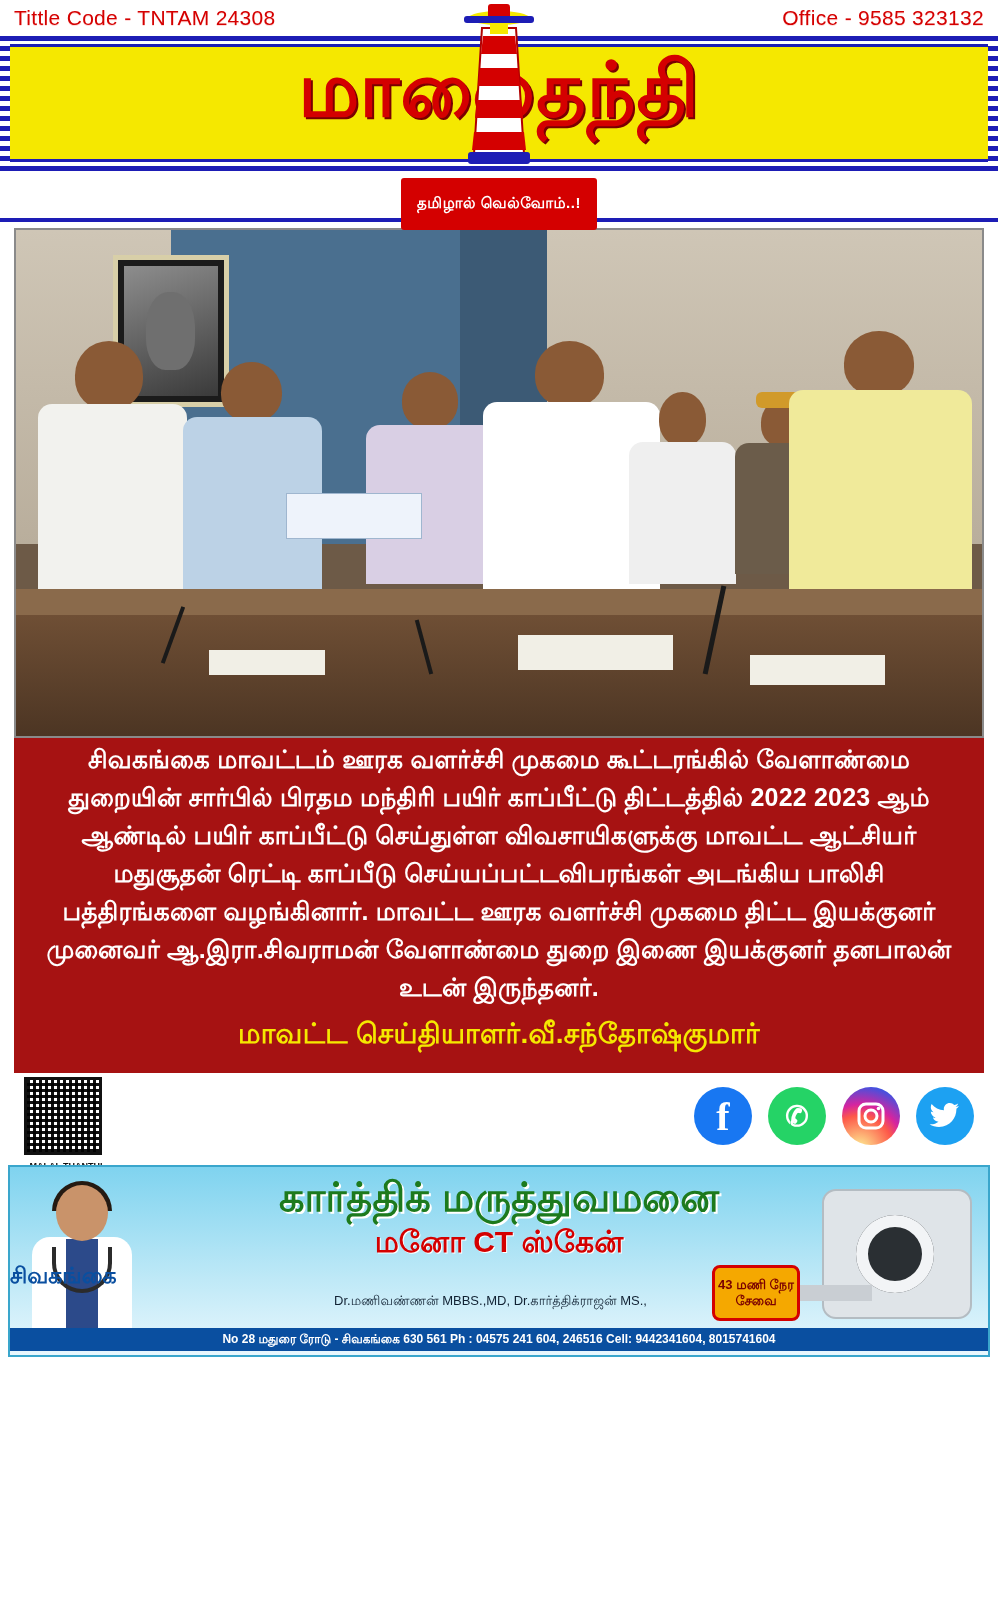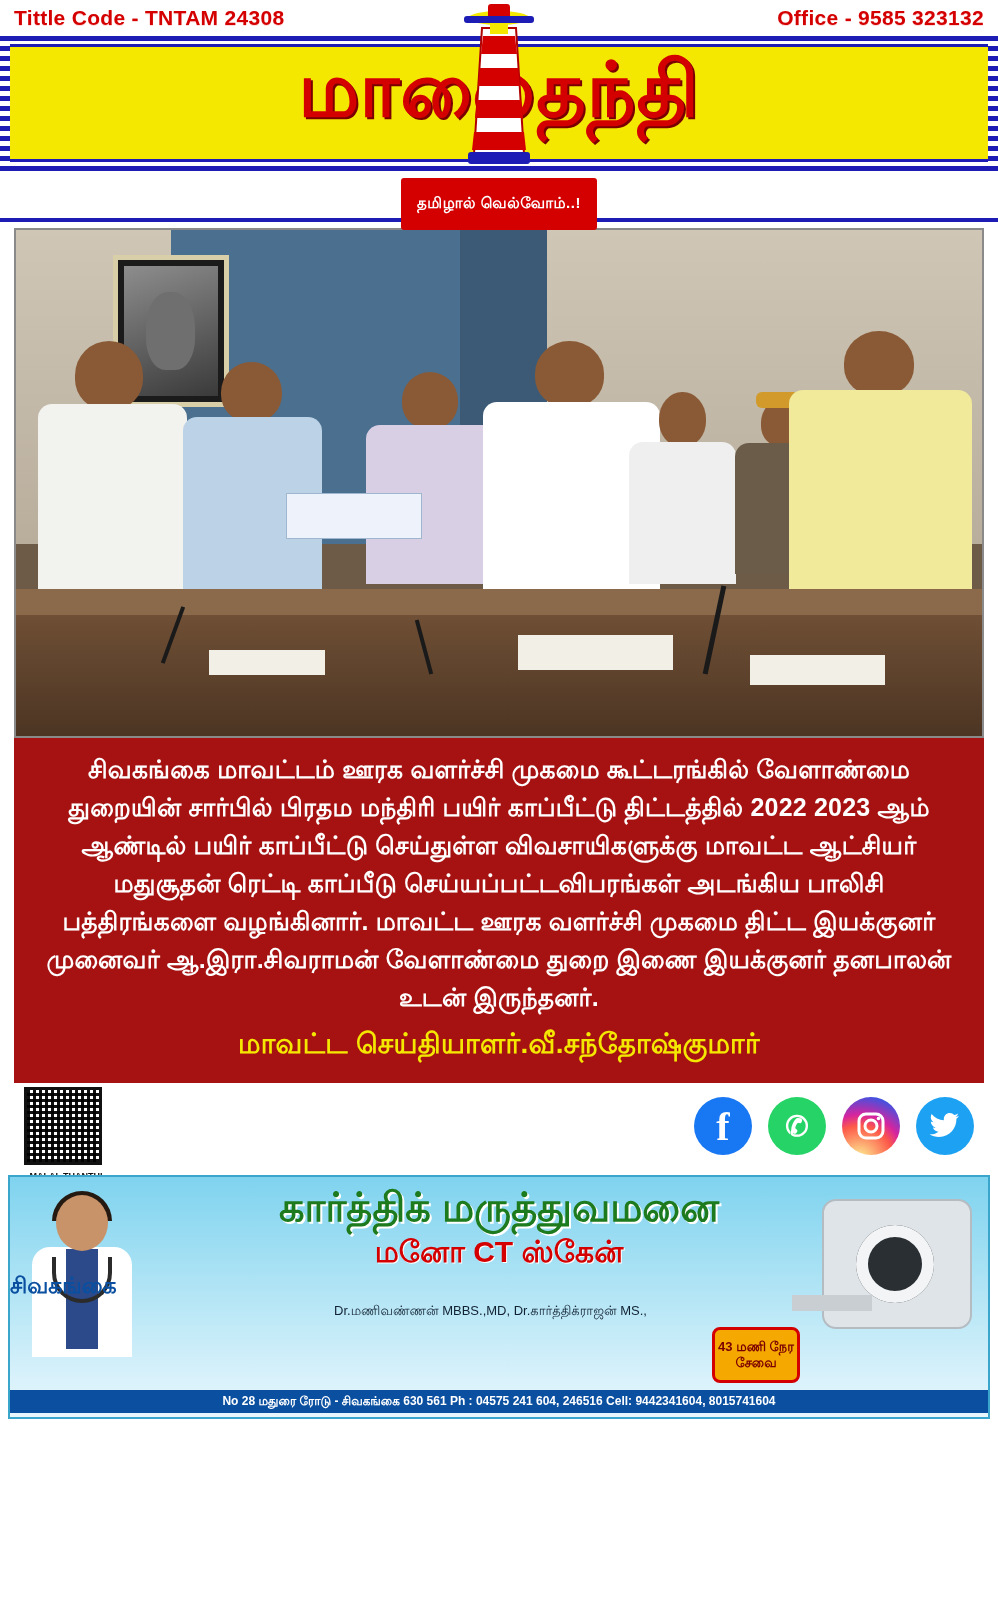--- a/index.html
+++ b/index.html
@@ -24,21 +24,21 @@
     background: #ffffff;
     display: flex;
     align-items: center;
     justify-content: space-between;
     padding: 0 14px;
     position: relative;
     z-index: 5;
   }
   .mh-code, .mh-office {
     color: #d40000;
-    font-weight: bold;
+    font-weight: normal;
     font-size: 21px;
     letter-spacing: .3px;
     text-shadow: 0 1px 0 #ffd9d9;
   }
   .mh-strip {
     position:absolute;
     left:0; right:0;
     top:36px;
     height: 140px;
     background:
@@ -166,21 +166,21 @@
   .head { position:absolute; border-radius:50% 50% 45% 45%; background:#8a5a36; }
   .body { position:absolute; border-radius:14px 14px 0 0; }
   .mic { position:absolute; background:#1a1a1a; }
   .paper { position:absolute; background:#f1efe6; }
   .check { position:absolute; background:#eef3fb; border:1px solid #9fb6cf; }
 
   
   .newsblock {
     margin: 0 14px;
     background: #a61212;
-    padding: 12px 22px 14px 22px;
+    padding: 2px 22px 14px 22px;
     text-align: center;
   }
   .newsblock p {
     color: #ffffff;
     font-size: 25px;
     line-height: 1.52;
     font-weight: bold;
     letter-spacing: .2px;
   }
   .reporter {
@@ -230,21 +230,21 @@
   }
   .s-fb { background:#1877f2; font-family:"Liberation Serif",serif; font-size:40px; }
   .s-wa { background:#25d366; font-size:26px; }
   .s-ig { background: radial-gradient(circle at 30% 107%, #fdf497 0%, #fd5949 45%, #d6249f 60%, #285AEB 90%); }
   .s-tw { background:#1da1f2; }
   .wa-label { position:absolute; font-size:7px; bottom:8px; }
 
   
   .ad {
     margin: 6px 8px 8px 8px;
-    height: 244px;
+    height: 192px;
     background: linear-gradient(180deg,#7fd3ef,#bfe9f7 60%,#e9f7fd);
     border: 2px solid #3aa6cc;
     position: relative;
     overflow: hidden;
   }
   .ad-title {
     position:absolute; left:0; right:0; top:8px;
     text-align:center;
     font-size: 40px; font-weight:bold;
     color:#1d7a1d;

